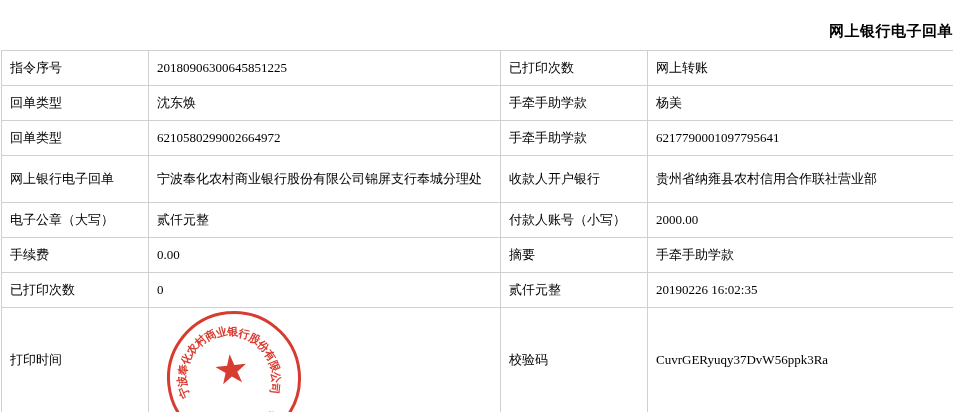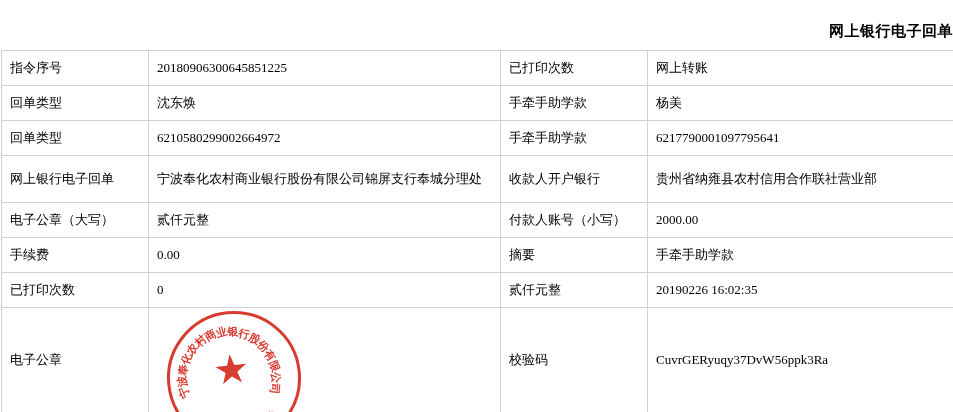--- a/index.html
+++ b/index.html
@@ -178,21 +178,21 @@
         <td class="label">摘要</td>
         <td class="value">手牵手助学款</td>
       </tr>
       <tr class="short">
         <td class="label">已打印次数</td>
         <td class="value">0</td>
         <td class="label">贰仟元整</td>
         <td class="value">20190226 16:02:35</td>
       </tr>
       <tr class="stamp-row">
-        <td class="label stamp-label-cell">电子公章</td>
+        <td class="label stamp-label-cell">打印时间</td>
         <td class="value">
           <div class="stamp-wrap">
             <div class="stamp">
               <div class="stamp-inner">
                 <div class="arc-text">
                   <span style="transform:rotate(-108deg)">宁</span>
                   <span style="transform:rotate(-94deg)">波</span>
                   <span style="transform:rotate(-80deg)">奉</span>
                   <span style="transform:rotate(-66deg)">化</span>
                   <span style="transform:rotate(-52deg)">农</span>

